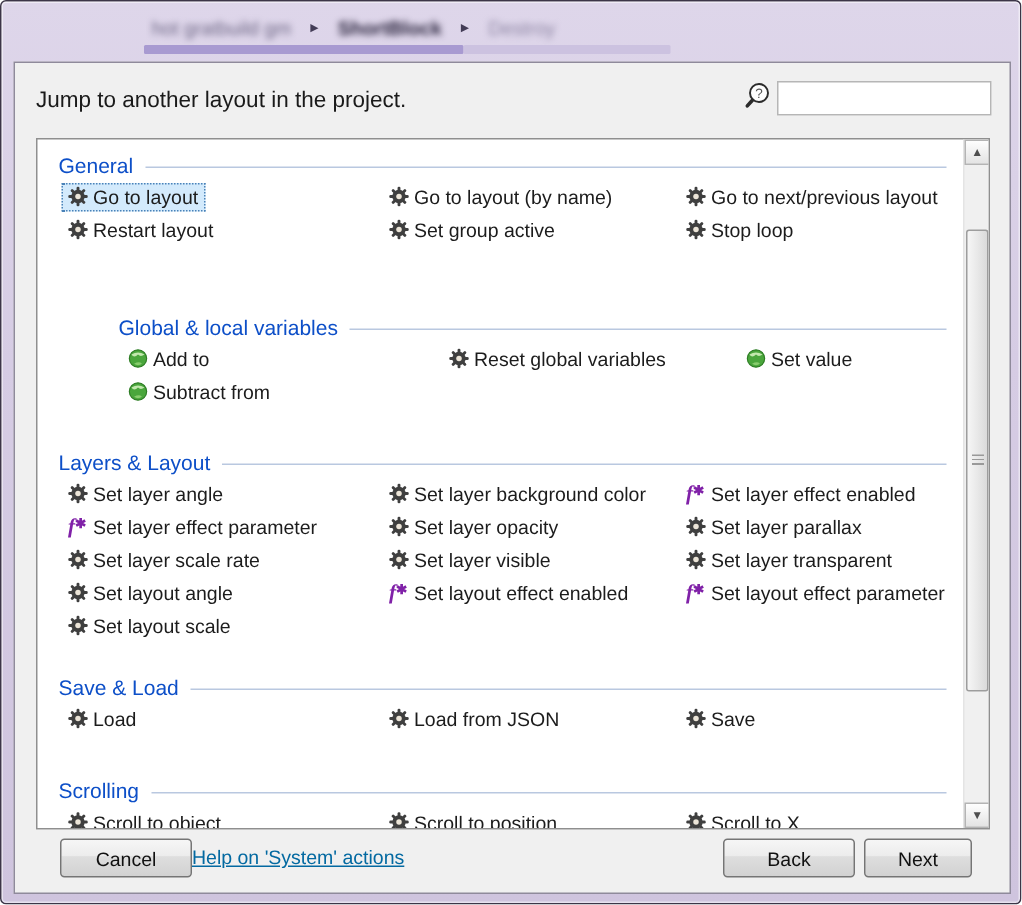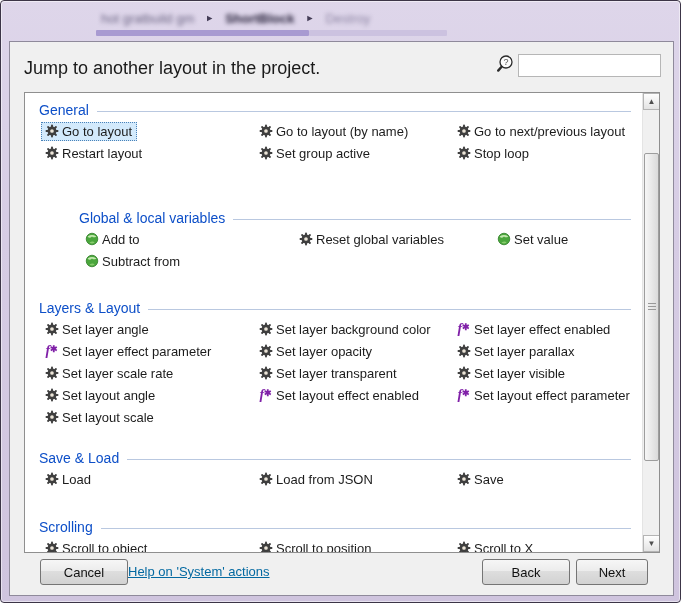--- a/index.html
+++ b/index.html
@@ -17,21 +17,21 @@
   .bc2{font-weight:bold;color:#27213a;filter:blur(2px);}
   .bc3{color:#8d85a3;filter:blur(2px);}
   .bc-arrow{font-size:9px;color:#433c56;transform:translateY(-1px);}
   .tabband{position:absolute;top:29px;height:6px;border-radius:1px;}
   .tabband.active{left:95px;width:213px;background:#a89ad1;}
   .tabband.idle{left:308px;width:138px;background:#ccc2e0;}
   .client{
     position:absolute;left:8px;top:40px;width:665px;height:555px;
     background:#f0f0f0;border:1px solid #8f8a9b;
   }
-  .instruction{position:absolute;left:14px;top:16px;font-size:18px;color:#1a1a1a;}
+  .instruction{position:absolute;left:14px;top:16px;font-size:15px;color:#1a1a1a;}
   .search-ic{position:absolute;left:484px;top:11px;width:22px;height:22px;}
   .search-input{
     position:absolute;left:508px;top:12px;width:143px;height:23px;
     border:1px solid #b6b6b6;background:#fff;font:13px "Liberation Sans",sans-serif;padding:2px 4px;outline:none;
   }
   .panel{
     position:absolute;left:14px;top:50px;width:636px;height:461px;
     background:#fff;border:1px solid #8f8f8f;overflow:hidden;
   }
   .section{position:absolute;left:0;right:18px;}
@@ -353,36 +353,36 @@
                   <g fill="#3f3f3f">
                     <rect x="6.9" y="0.6" width="2.2" height="14.8" rx="1"></rect>
                     <rect x="6.9" y="0.6" width="2.2" height="14.8" rx="1" transform="rotate(45 8 8)"></rect>
                     <rect x="6.9" y="0.6" width="2.2" height="14.8" rx="1" transform="rotate(90 8 8)"></rect>
                     <rect x="6.9" y="0.6" width="2.2" height="14.8" rx="1" transform="rotate(135 8 8)"></rect>
                     <circle cx="8" cy="8" r="5.1"></circle>
                   </g>
                   <circle cx="8" cy="8" r="2.1" fill="#ece5d8"></circle>
                 </svg>
               </span>
+              <span class="lbl">Set layer visible</span>
+            </div>
+            <div class="item">
+              <span class="ic">
+                <svg width="14" height="14" viewBox="0 0 16 16">
+                  <g fill="#3f3f3f">
+                    <rect x="6.9" y="0.6" width="2.2" height="14.8" rx="1"></rect>
+                    <rect x="6.9" y="0.6" width="2.2" height="14.8" rx="1" transform="rotate(45 8 8)"></rect>
+                    <rect x="6.9" y="0.6" width="2.2" height="14.8" rx="1" transform="rotate(90 8 8)"></rect>
+                    <rect x="6.9" y="0.6" width="2.2" height="14.8" rx="1" transform="rotate(135 8 8)"></rect>
+                    <circle cx="8" cy="8" r="5.1"></circle>
+                  </g>
+                  <circle cx="8" cy="8" r="2.1" fill="#ece5d8"></circle>
+                </svg>
+              </span>
               <span class="lbl">Set layer transparent</span>
-            </div>
-            <div class="item">
-              <span class="ic">
-                <svg width="14" height="14" viewBox="0 0 16 16">
-                  <g fill="#3f3f3f">
-                    <rect x="6.9" y="0.6" width="2.2" height="14.8" rx="1"></rect>
-                    <rect x="6.9" y="0.6" width="2.2" height="14.8" rx="1" transform="rotate(45 8 8)"></rect>
-                    <rect x="6.9" y="0.6" width="2.2" height="14.8" rx="1" transform="rotate(90 8 8)"></rect>
-                    <rect x="6.9" y="0.6" width="2.2" height="14.8" rx="1" transform="rotate(135 8 8)"></rect>
-                    <circle cx="8" cy="8" r="5.1"></circle>
-                  </g>
-                  <circle cx="8" cy="8" r="2.1" fill="#ece5d8"></circle>
-                </svg>
-              </span>
-              <span class="lbl">Set layer visible</span>
             </div>
             <div class="item">
               <span class="ic">
                 <svg width="14" height="14" viewBox="0 0 16 16">
                   <g fill="#3f3f3f">
                     <rect x="6.9" y="0.6" width="2.2" height="14.8" rx="1"></rect>
                     <rect x="6.9" y="0.6" width="2.2" height="14.8" rx="1" transform="rotate(45 8 8)"></rect>
                     <rect x="6.9" y="0.6" width="2.2" height="14.8" rx="1" transform="rotate(90 8 8)"></rect>
                     <rect x="6.9" y="0.6" width="2.2" height="14.8" rx="1" transform="rotate(135 8 8)"></rect>
                     <circle cx="8" cy="8" r="5.1"></circle>

